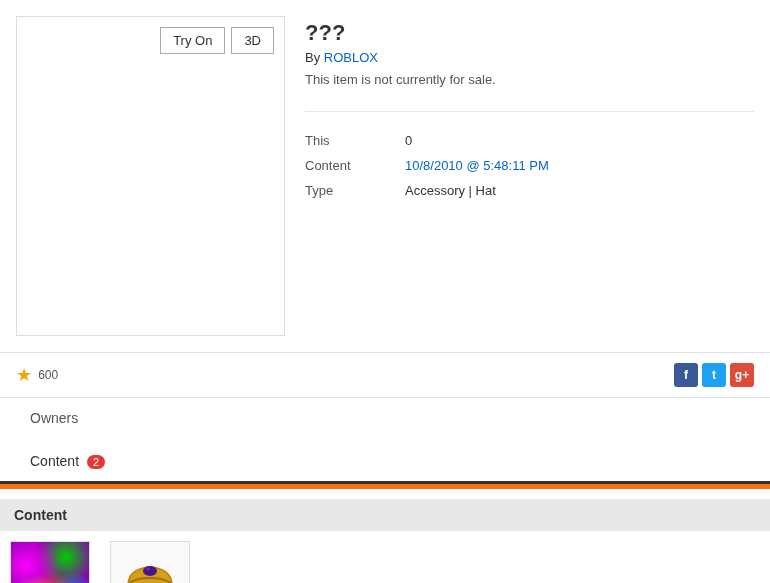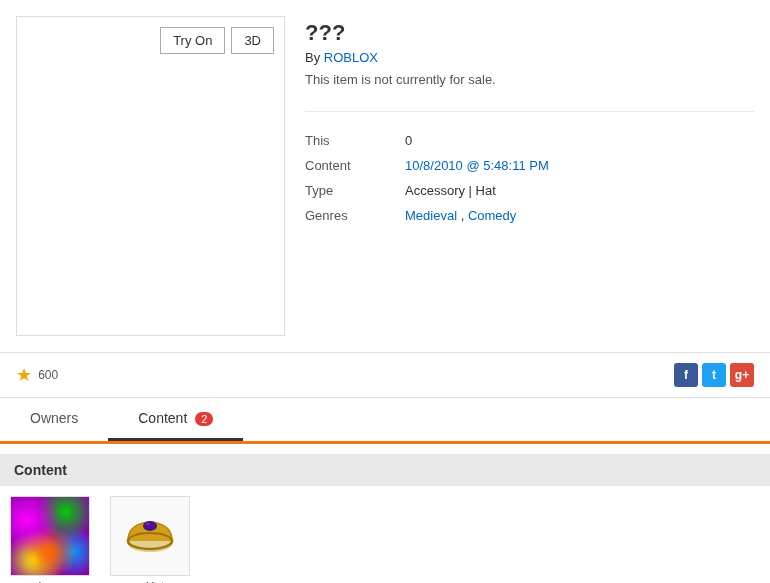--- a/index.html
+++ b/index.html
@@ -146,21 +146,22 @@
       cursor: pointer;
       border-radius: 3px;
     }
 
     .social-fb { background: #3b5998; }
     .social-tw { background: #1da1f2; }
     .social-gp { background: #dd4b39; }
 
     .tabs-row {
       display: flex;
-      border-bottom: 3px solid #f97316;
+      border-bottom: 5px solid #f97316;
+      flex-direction: column;
     }
 
     .tab {
       padding: 12px 30px;
       cursor: pointer;
       font-size: 14px;
       color: #555;
       border-bottom: 3px solid transparent;
     }
 
@@ -279,28 +280,20 @@
         <td>0</td>
       </tr>
       <tr>
         <td>Content</td>
         <td style="color:#0066cc;">10/8/2010 @ 5:48:11 PM</td>
       </tr>
       <tr>
         <td>Type</td>
         <td>Accessory | Hat</td>
       </tr>
-      <tr>
-        <td>Genres</td>
-        <td>
-          <a href="#" class="genre-link">Medieval</a>
-          <span> , </span>
-          <a href="#" class="genre-link">Comedy</a>
-        </td>
-      </tr>
     </tbody>
       </table>
   </div>
 </div>
 
 <div class="favorites-row">
   <div class="favorites-left">
     <span class="star-icon">★</span>
     <span class="fav-count">600</span>
   </div>

